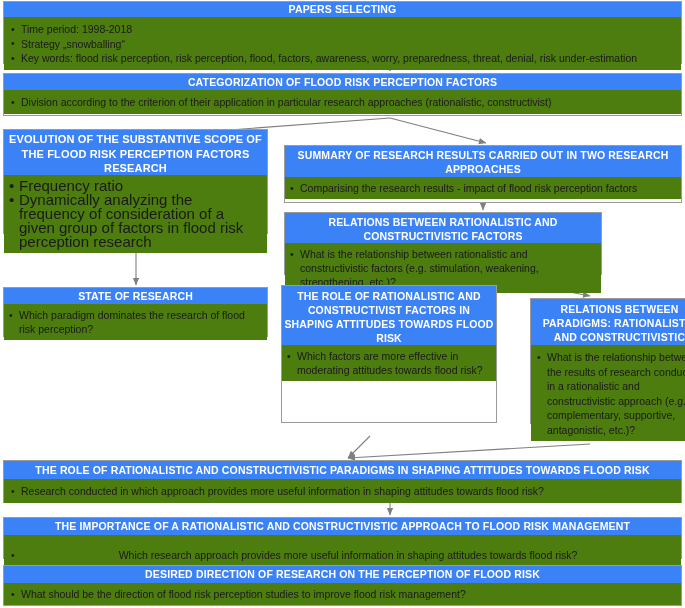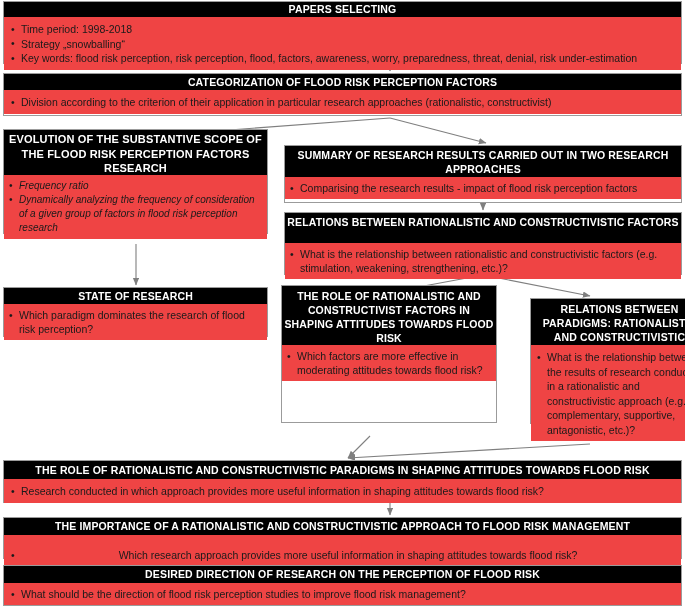--- a/index.html
+++ b/index.html
@@ -28,29 +28,29 @@
     z-index: 1;
   }
   .node {
     position: absolute;
     box-sizing: border-box;
     border: 1px solid #9b9b9b;
     background: #ffffff;
     z-index: 2;
   }
   .node-head {
-    background: #000000;
+    background: #3b82f6;
     color: #ffffff;
     font-weight: bold;
     text-align: center;
     letter-spacing: 0.15px;
     box-sizing: border-box;
   }
   .node-body {
-    background: #ef4444;
+    background: #4d7c0f;
     color: #1a1a1a;
     box-sizing: border-box;
   }
   .node-body ul {
     margin: 0;
     padding: 0;
     list-style: none;
   }
   .node-body li {
     position: relative;
@@ -69,27 +69,27 @@
   #n-papers { left: 3px; top: 1px; width: 679px; height: 63px; }
   #n-papers .node-head { height: 15px; line-height: 15px; font-size: 10.5px; }
   #n-papers .node-body { padding: 5px 6px 4px 6px; font-size: 10.5px; line-height: 14.5px; }
 
   #n-categ { left: 3px; top: 73px; width: 679px; height: 43px; }
   #n-categ .node-head { height: 16px; line-height: 16px; font-size: 10.5px; }
   #n-categ .node-body { padding: 5px 6px; font-size: 10.5px; line-height: 14px; }
 
   #n-evolution { left: 3px; top: 129px; width: 265px; height: 105px; }
   #n-evolution .node-head { height: 45px; padding-top: 2px; font-size: 11px; line-height: 14.5px; }
-  #n-evolution .node-body { padding: 4px 6px 4px 4px; font-size: 10px; line-height: 14px; font-style: italic; }
+  #n-evolution .node-body { padding: 4px 6px 4px 4px; font-size: 15px; line-height: 14px; }
 
   #n-summary { left: 284px; top: 145px; width: 398px; height: 58px; }
   #n-summary .node-head { height: 31px; padding-top: 2px; font-size: 10.5px; line-height: 14px; }
   #n-summary .node-body { padding: 4px 6px 4px 4px; font-size: 10.5px; line-height: 14px; }
 
-  #n-relations { left: 284px; top: 212px; width: 398px; height: 63px; }
+  #n-relations { left: 284px; top: 212px; width: 318px; height: 63px; }
   #n-relations .node-head { height: 30px; padding-top: 2px; font-size: 10.5px; line-height: 14px; }
   #n-relations .node-body { padding: 4px 6px 4px 4px; font-size: 10.5px; line-height: 14px; }
 
   #n-state { left: 3px; top: 287px; width: 265px; height: 50px; }
   #n-state .node-head { height: 16px; line-height: 16px; font-size: 10.5px; }
   #n-state .node-body { padding: 4px 6px 4px 4px; font-size: 10.5px; line-height: 14px; }
 
   #n-role { left: 281px; top: 285px; width: 216px; height: 138px; }
   #n-role .node-head { height: 59px; padding-top: 3px; font-size: 10.5px; line-height: 14px; }
   #n-role .node-body { padding: 4px 5px 4px 4px; font-size: 10.5px; line-height: 14px; }

